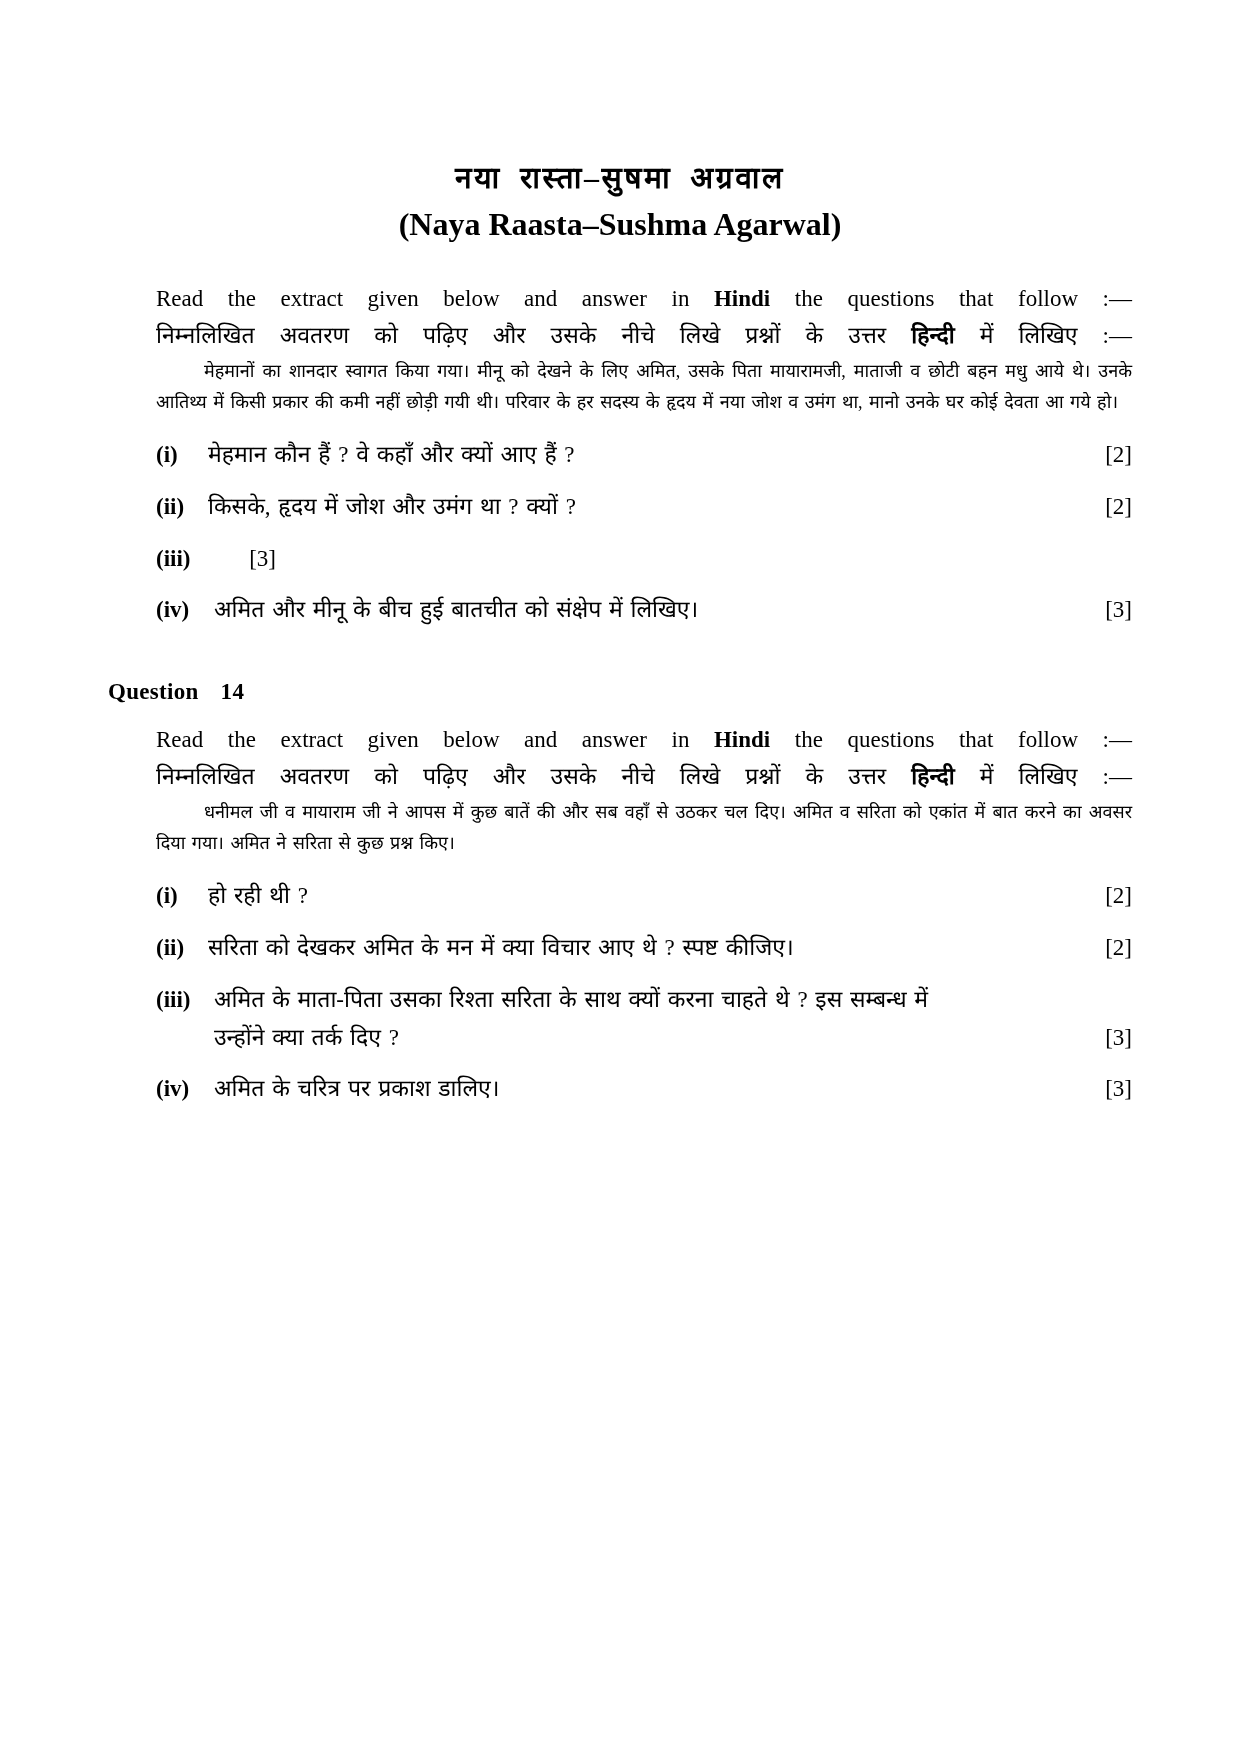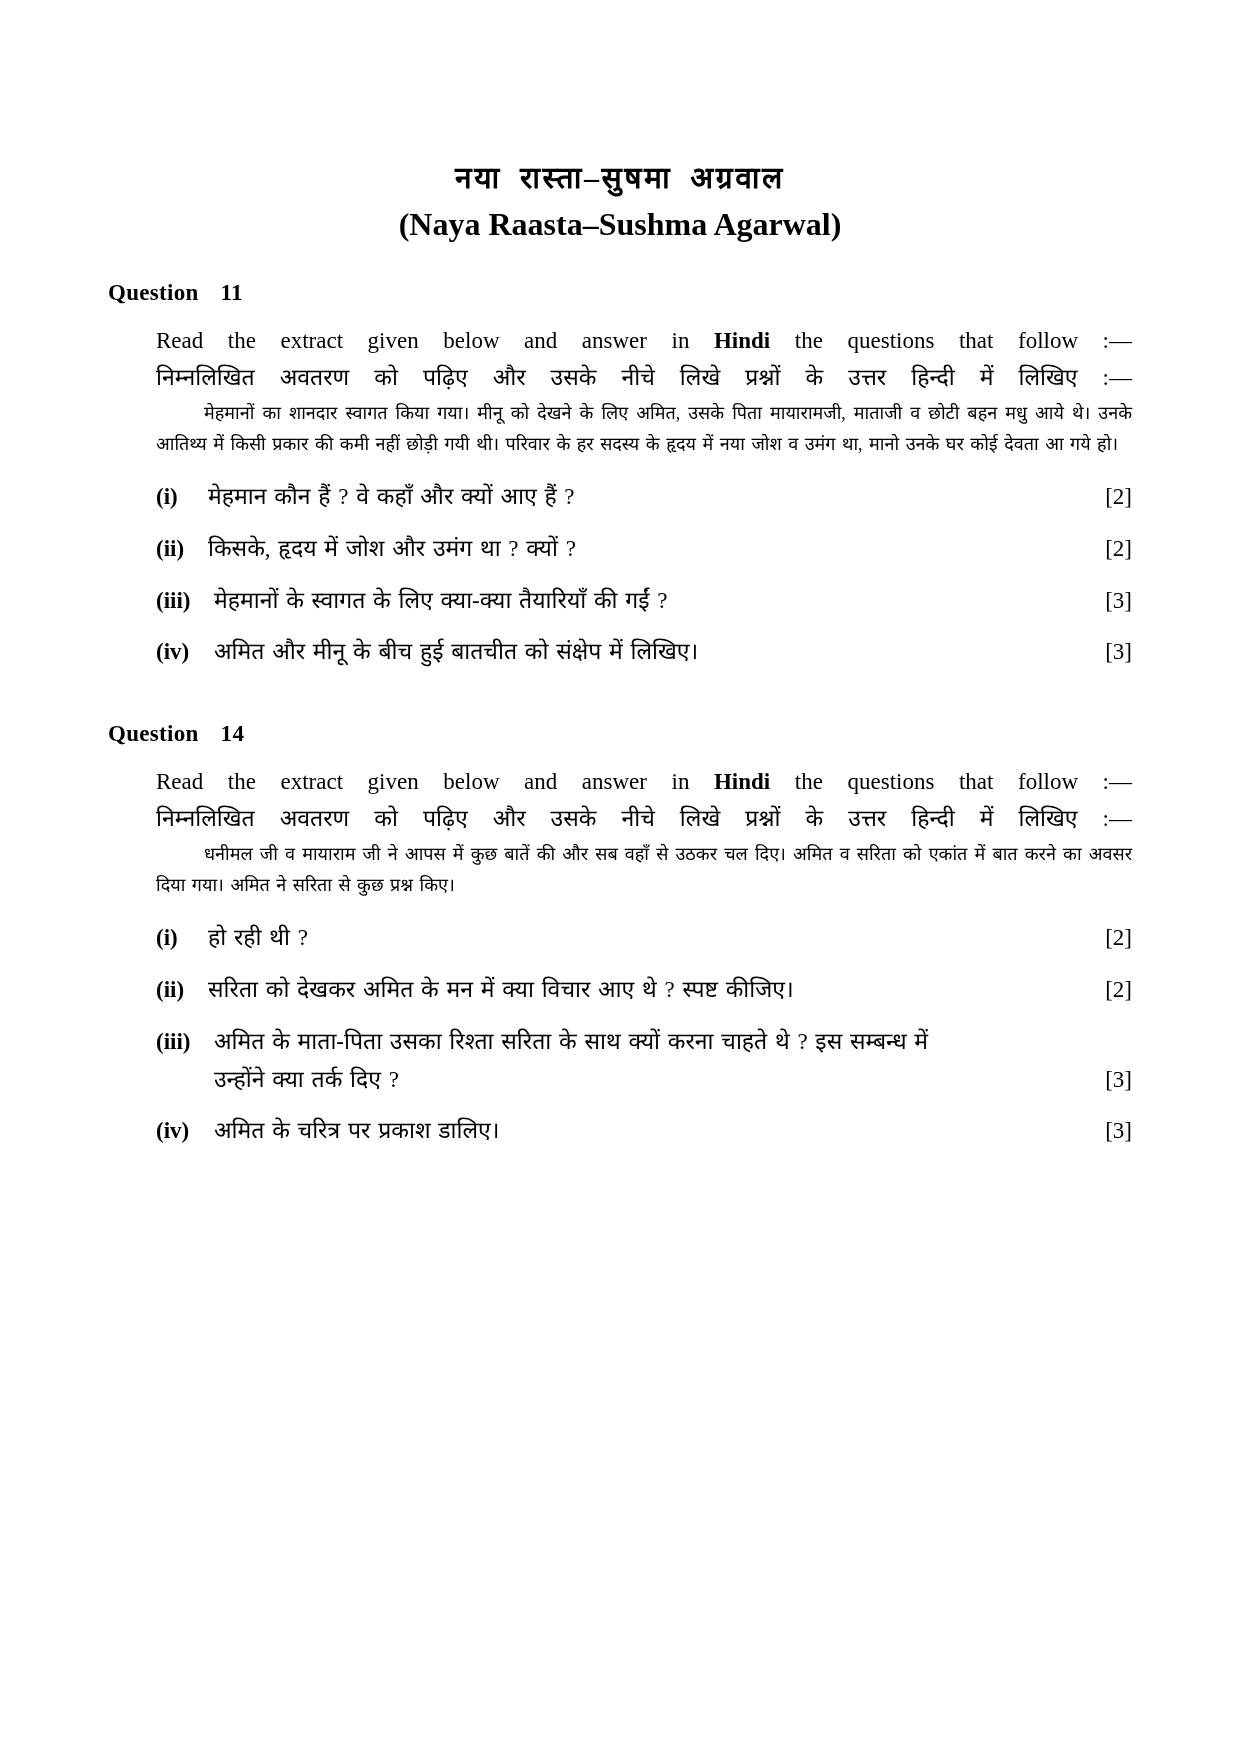--- a/index.html
+++ b/index.html
@@ -67,21 +67,21 @@
   }
   .instr-en b { font-weight: 700; }
 
   .instr-hi {
     font-size: 23px;
     line-height: 1.62;
     text-align: justify;
     text-align-last: justify;
     margin: 0 0 2px 0;
   }
-  .instr-hi b { font-weight: 400; }
+  .instr-hi b { font-weight: 700; }
 
   
   .extract {
     font-size: 18px;
     line-height: 1.72;
     text-align: justify;
     text-indent: 48px;
     margin: 0 0 18px 0;
     word-spacing: 2px;
   }
@@ -146,23 +146,20 @@
 </style>
 </head>
 <body>
 
 <div class="page">
 
   <h1 class="title-hindi">नया  रास्ता–सुषमा  अग्रवाल</h1>
   <h2 class="title-roman">(Naya Raasta–Sushma Agarwal)</h2>
 
   <div class="question">
-    <div class="q-heading">
-      <span>Question</span><span class="q-num">11</span>
-    </div>
 
     <div class="block">
       <p class="instr-en"><span>Read  the  extract  given  below  and  answer  in  </span><b>Hindi</b><span>  the  questions  that  follow  :—</span></p>
 
       <p class="instr-hi"><span>निम्नलिखित  अवतरण  को  पढ़िए  और  उसके  नीचे  लिखे  प्रश्नों  के  उत्तर  </span><b>हिन्दी</b><span>  में  लिखिए  :—</span></p>
 
       <p class="extract">मेहमानों  का  शानदार  स्वागत  किया  गया।  मीनू  को  देखने  के  लिए  अमित,  उसके  पिता  मायारामजी,  माताजी  व  छोटी  बहन  मधु  आये  थे।  उनके  आतिथ्य  में  किसी  प्रकार  की  कमी  नहीं  छोड़ी  गयी  थी।  परिवार  के  हर  सदस्य  के  हृदय  में  नया  जोश  व  उमंग  था,  मानो  उनके  घर  कोई  देवता  आ  गये  हो।</p>
 
       <div class="subq">
         <span class="subq-label">(i)</span>
@@ -171,21 +168,20 @@
       </div>
 
       <div class="subq">
         <span class="subq-label">(ii)</span>
         <span class="subq-text">किसके,  हृदय  में  जोश  और  उमंग  था ?  क्यों ?</span>
         <span class="subq-marks">[2]</span>
       </div>
 
       <div class="subq">
         <span class="subq-label wide">(iii)</span>
-        <span class="subq-text">मेहमानों  के  स्वागत  के  लिए  क्या-क्या  तैयारियाँ  की  गईं ?</span>
         <span class="subq-marks">[3]</span>
       </div>
 
       <div class="subq">
         <span class="subq-label wide">(iv)</span>
         <span class="subq-text">अमित  और  मीनू  के  बीच  हुई  बातचीत  को  संक्षेप  में  लिखिए।</span>
         <span class="subq-marks">[3]</span>
       </div>
     </div>
   </div>

